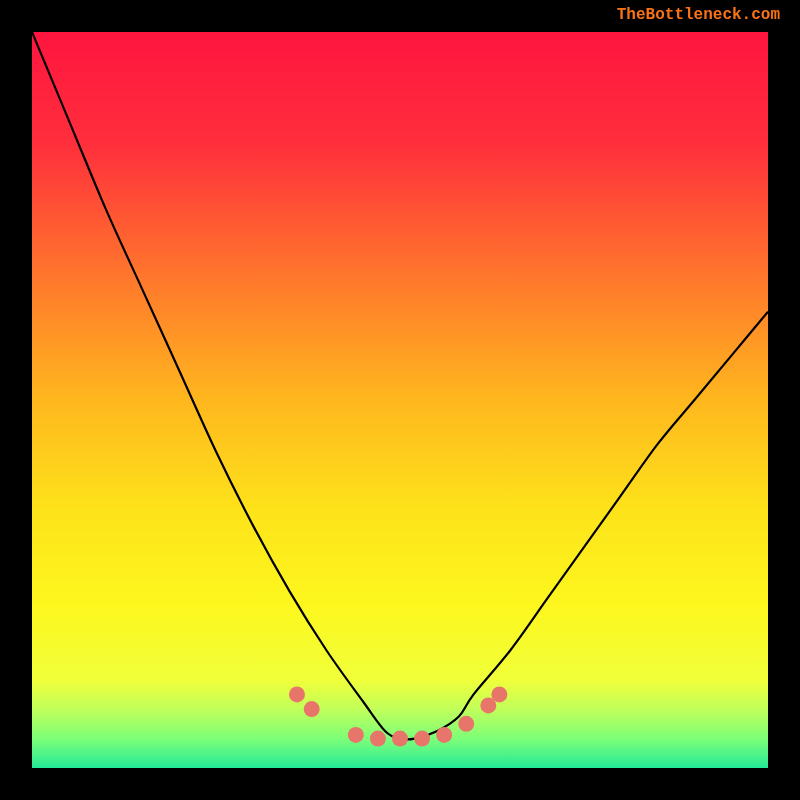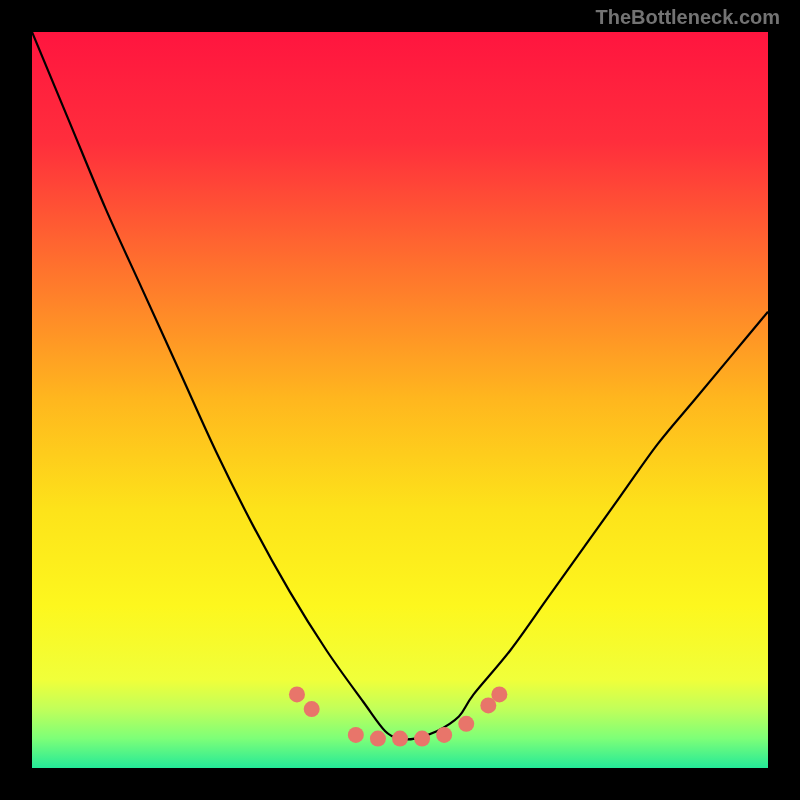--- a/index.html
+++ b/index.html
@@ -11,24 +11,24 @@
       width: 800px;
       height: 800px;
       background: #000;
       position: relative;
       overflow: hidden;
     }
     .watermark {
       position: absolute;
       top: 6px;
       right: 20px;
-      font-family: Liberation Sans, sans-serif;
-      font-size: 20px;
+      font-family: Liberation Mono, monospace;
+      font-size: 16px;
       font-weight: bold;
-      color: #737373;
+      color: #f97316;
       z-index: 10;
     }
     .chart-area {
       position: absolute;
       top: 32px;
       left: 32px;
       width: 736px;
       height: 736px;
     }
     .chart-area svg {

